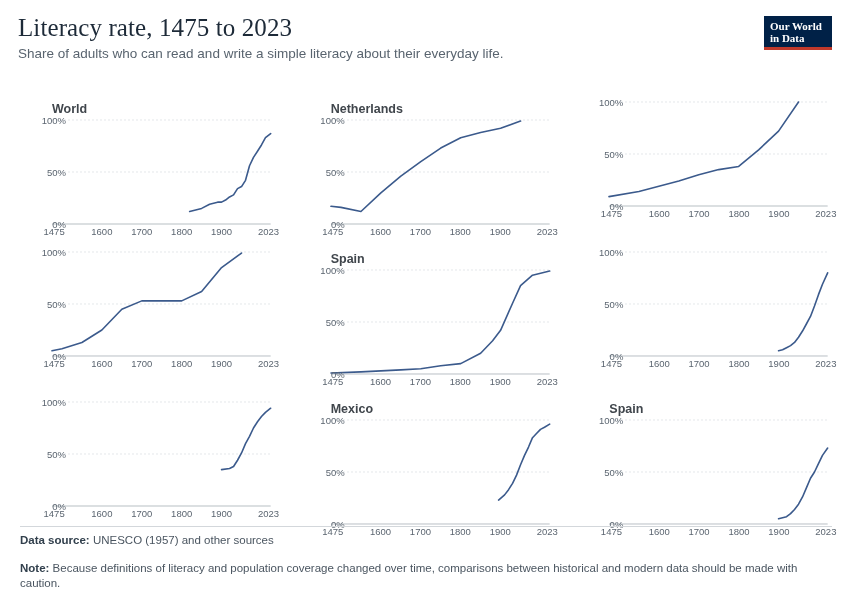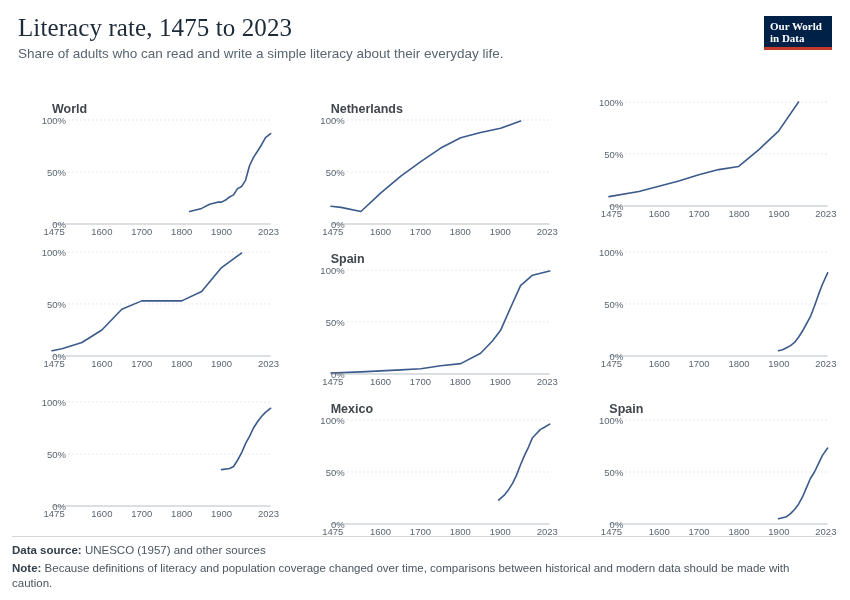--- a/index.html
+++ b/index.html
@@ -112,39 +112,39 @@
     position: absolute;
     top: 2px;
     font-size: 9.5px;
     color: #5b6570;
     transform: translateX(-50%);
     white-space: nowrap;
   }
   
   .footer {
     position: absolute;
-    left: 12px;
+    left: 20px;
     right: 18px;
     bottom: 8px;
     border-top: 1px solid #d3d7db;
     padding-top: 7px;
     font-size: 11.5px;
     color: #4a5560;
   }
   .footer-row {
     display: flex;
     justify-content: space-between;
     align-items: baseline;
   }
   .footer b {
     font-weight: 700;
     color: #32404d;
   }
   .footer-note {
-    margin-top: 5px;
+    margin-top: 15px;
     line-height: 1.35;
     color: #4a5560;
     max-width: 800px;
   }
   .footer-right {
     color: #4a5560;
     white-space: nowrap;
   }
 </style>
 </head>

